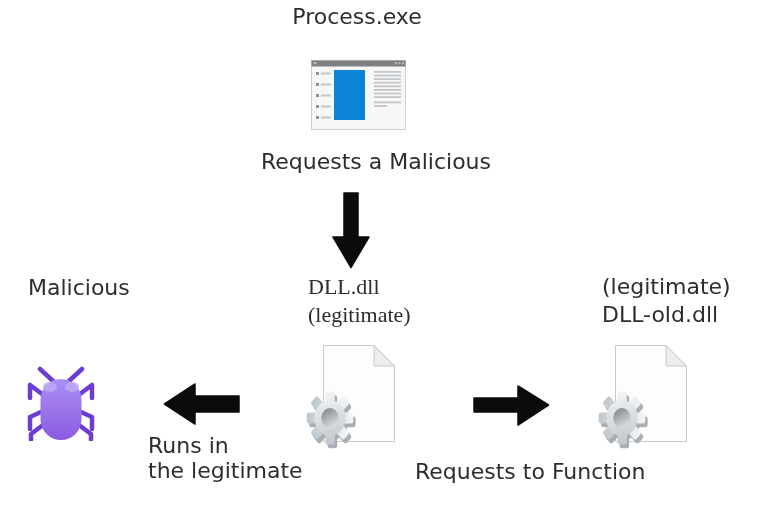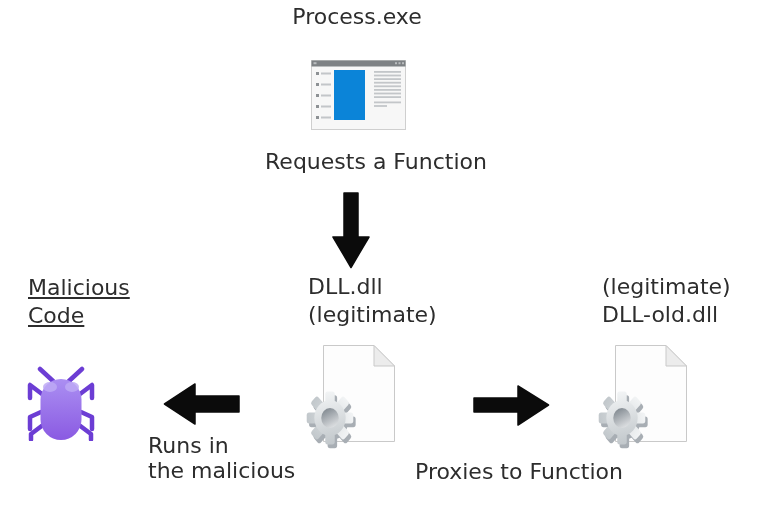--- a/index.html
+++ b/index.html
@@ -12,22 +12,22 @@
     font-family:"DejaVu Sans","Liberation Sans",sans-serif;
     width:768px;height:522px;position:relative;overflow:hidden;
   }
   .canvas{position:absolute;left:0;top:0;width:768px;height:416px;background:#ffffff;}
   .lbl{
     position:absolute;font-size:22px;line-height:28px;color:var(--text);
     white-space:nowrap;letter-spacing:0px;
   }
   .lbl-process{left:207px;top:3px;width:300px;text-align:center;}
   .lbl-request{left:226px;top:148px;width:300px;text-align:center;}
-  .lbl-malcode{left:28px;top:274px;text-decoration:underline;}
-  .lbl-dll{left:308px;top:273px;}
+  .lbl-malcode{left:28px;top:274px;}
+  .lbl-dll{left:308px;top:273px;font-family:Liberation Serif, serif;}
   .lbl-dllold{left:602px;top:273px;}
   .lbl-runs{left:148px;top:433px;line-height:25px;}
   .lbl-proxies{left:415px;top:458px;}
   .icon{position:absolute;display:block;}
   .icon-window{left:311px;top:60px;width:95px;height:70px;}
   .icon-dll-a{left:306px;top:345px;width:89px;height:105px;}
   .icon-dll-b{left:598px;top:345px;width:89px;height:105px;}
   .icon-bug{left:25px;top:366px;width:72px;height:75px;}
   .arrow{position:absolute;display:block;}
   .arrow-down{left:332px;top:192px;width:38px;height:77px;}
@@ -112,21 +112,21 @@
         <rect x="63" y="21.8" width="27" height="1.8"></rect>
       <rect x="63" y="25.4" width="27" height="1.8"></rect>
         <rect x="63" y="29" width="27" height="1.8"></rect>
       <rect x="63" y="32.6" width="27" height="1.8"></rect>
         <rect x="63" y="36.2" width="27" height="1.8"></rect>
       <rect x="63" y="41.5" width="27" height="1.8"></rect>
         <rect x="63" y="45.1" width="13" height="1.8"></rect>
     </g>
   </svg>
 
-  <div class="lbl lbl-request">Requests a Function</div>
+  <div class="lbl lbl-request">Requests a Malicious</div>
 
   <svg class="arrow arrow-down" viewBox="0 0 38 77">
     <polygon points="12,1 26,1 26,45 37,45 19,75.5 1,45 12,45"></polygon>
   </svg>
 
   <div class="lbl lbl-dll">
     <div>DLL.dll</div>
     <div>(legitimate)</div>
   </div>
   <svg class="icon icon-dll-a" viewBox="0 0 89 105">
@@ -144,39 +144,38 @@
   <svg class="arrow arrow-left" viewBox="0 0 77 42">
     <polygon points="32,1 1.5,21 32,41 32,29 76,29 76,13 32,13"></polygon>
   </svg>
 
   <svg class="arrow arrow-right" viewBox="0 0 77 41">
     <polygon points="45,1 75.5,20 45,40 45,27 1,27 1,13 45,13"></polygon>
   </svg>
 
   <div class="lbl lbl-malcode">
     <div>Malicious</div>
-    <div>Code</div>
   </div>
 
   <svg class="icon icon-bug" viewBox="0 0 72 75">
     <g fill="none" style="stroke:var(--bug-limbs)" stroke-width="4.5" stroke-linecap="round" stroke-linejoin="round">
       <path d="M28,15 L15,3"></path>
         <path d="M44,15 L57,3"></path>
       <path d="M17,28 L5,19 L5,32"></path>
         <path d="M16,46 L5,51 L5,63"></path>
         <path d="M18,59 L6,68 L6,73.5"></path>
       <path d="M55,28 L67,19 L67,32"></path>
         <path d="M56,46 L67,51 L67,63"></path>
         <path d="M54,59 L66,68 L66,73.5"></path>
     </g>
     <rect x="15.5" y="13" width="41" height="61" rx="20.5" fill="url(#bodyGrad)"></rect>
     <ellipse cx="25" cy="21" rx="7" ry="5" fill="#bda9f4" opacity="0.85"></ellipse>
     <ellipse cx="47" cy="21" rx="7" ry="5" fill="#bda9f4" opacity="0.85"></ellipse>
   </svg>
 
   <div class="lbl lbl-runs">
     <div>Runs in</div>
-    <div>the malicious</div>
+    <div>the legitimate</div>
   </div>
 
-  <div class="lbl lbl-proxies">Proxies to Function</div>
+  <div class="lbl lbl-proxies">Requests to Function</div>
 
 </div>
 
 </body></html>

